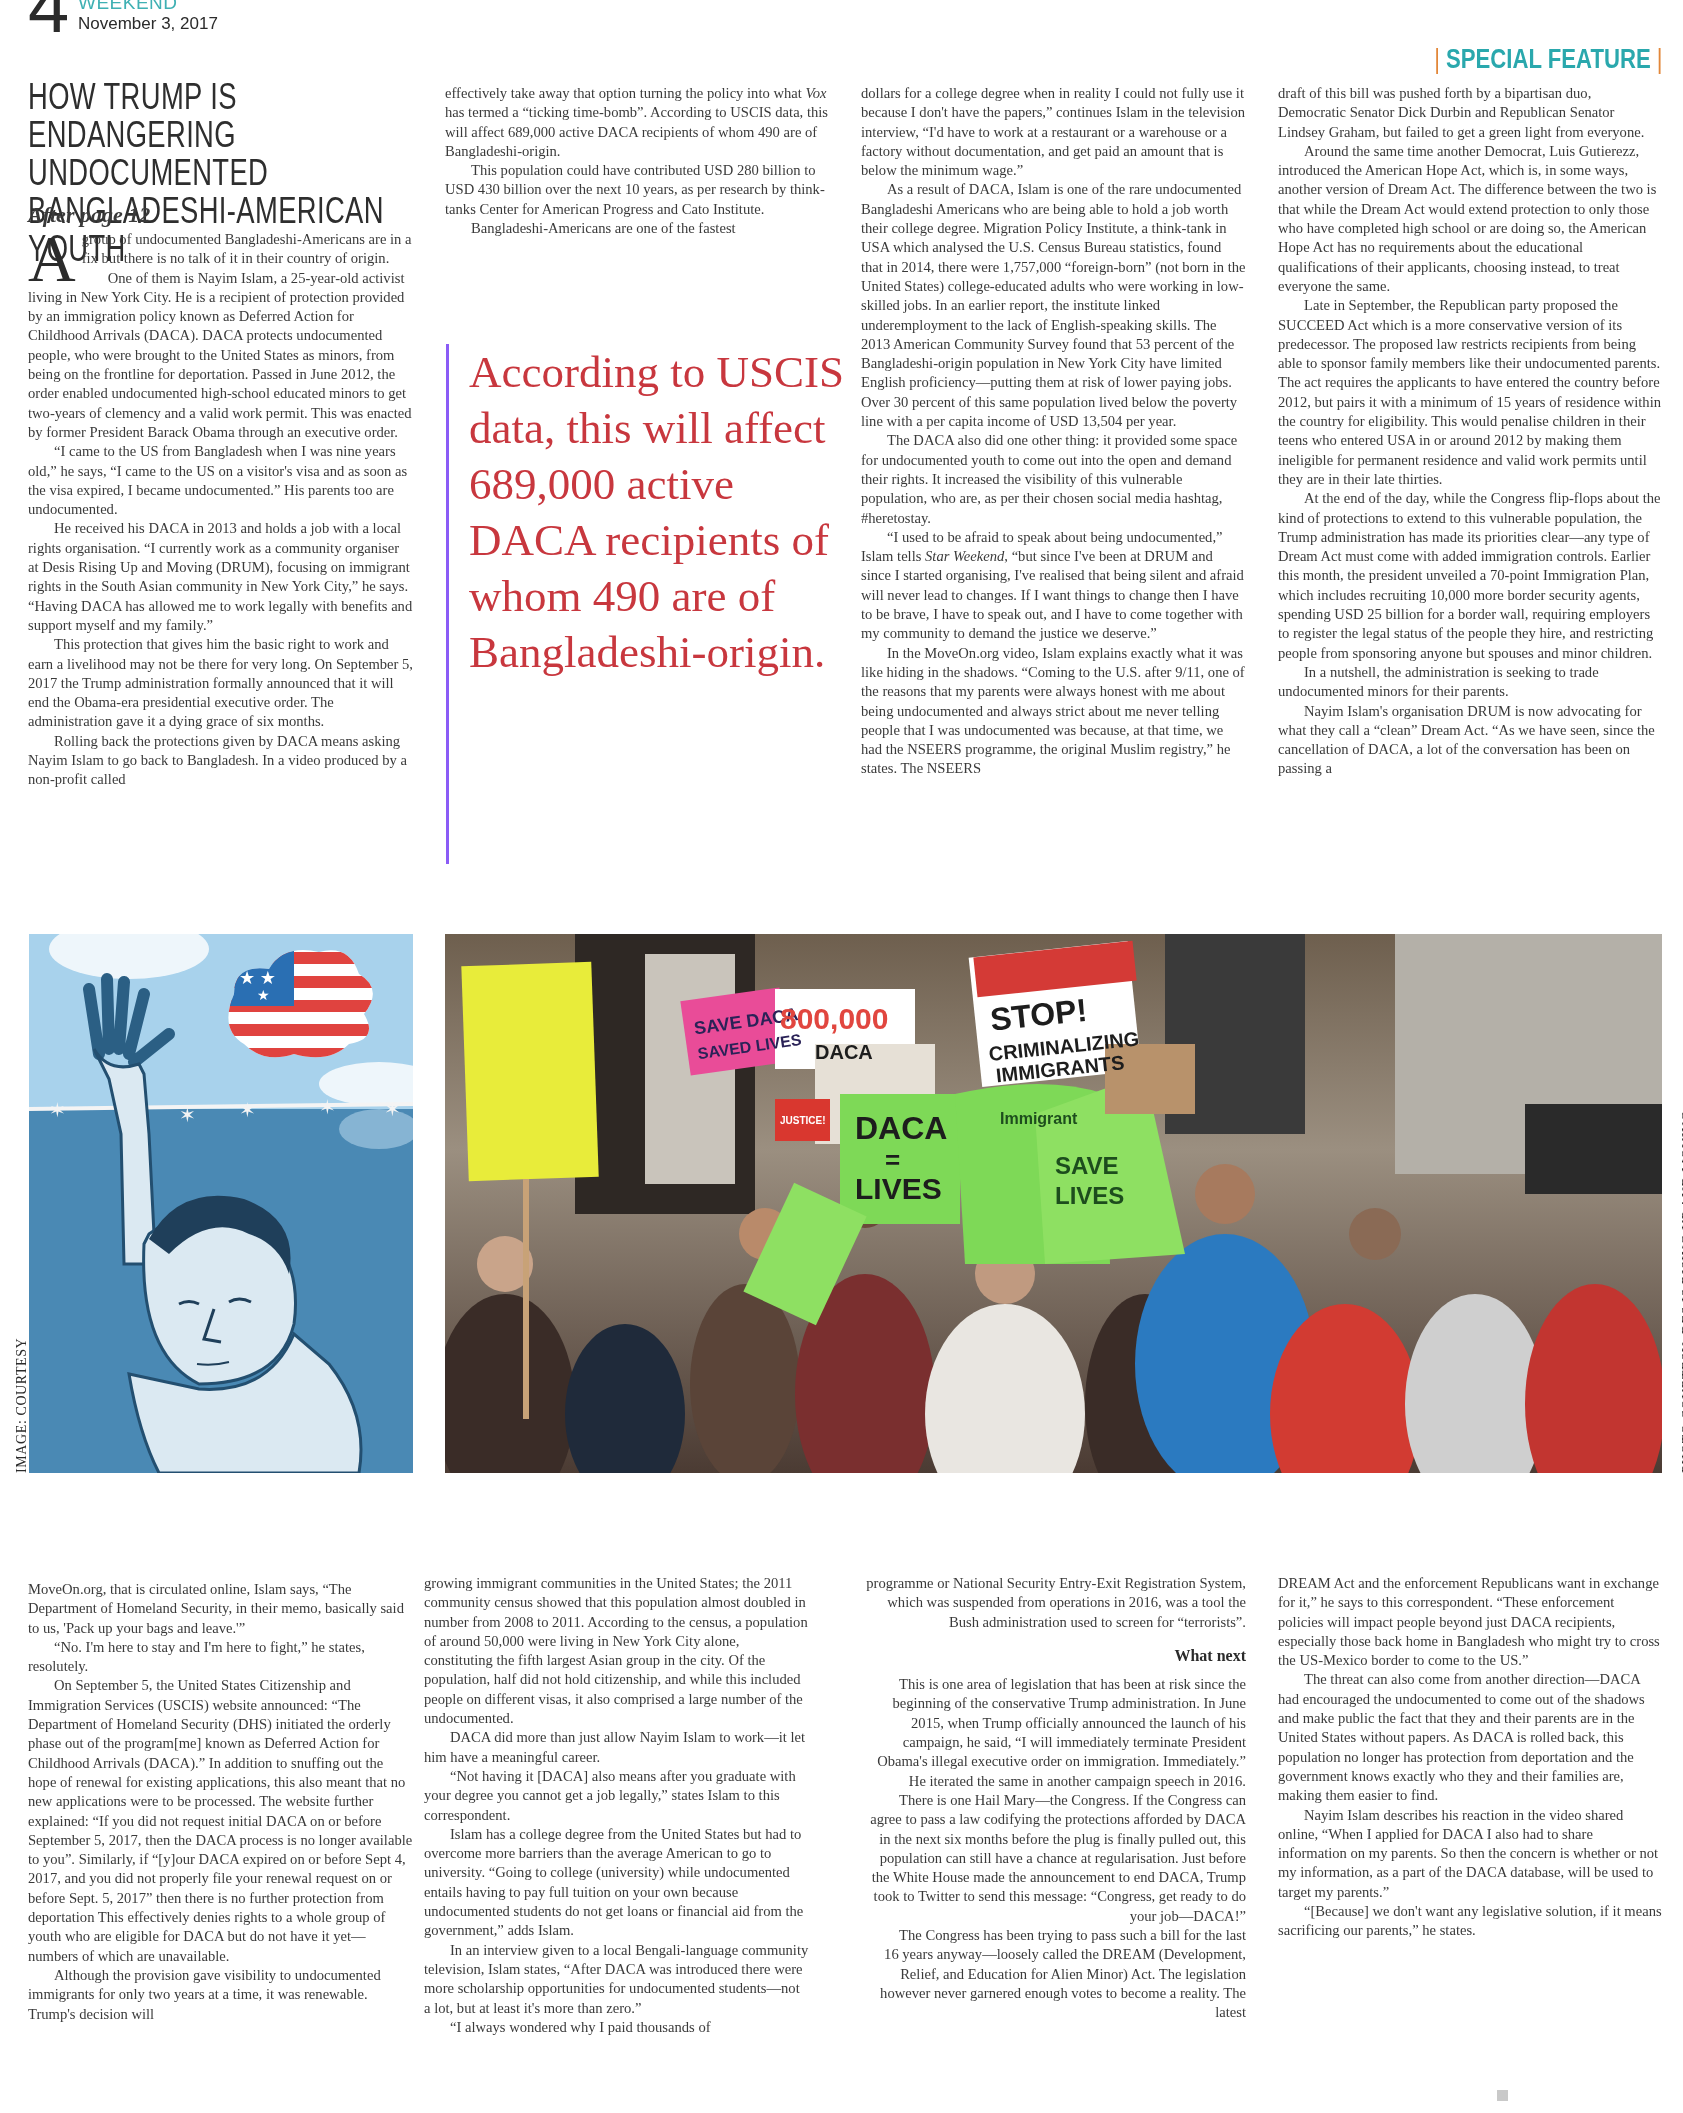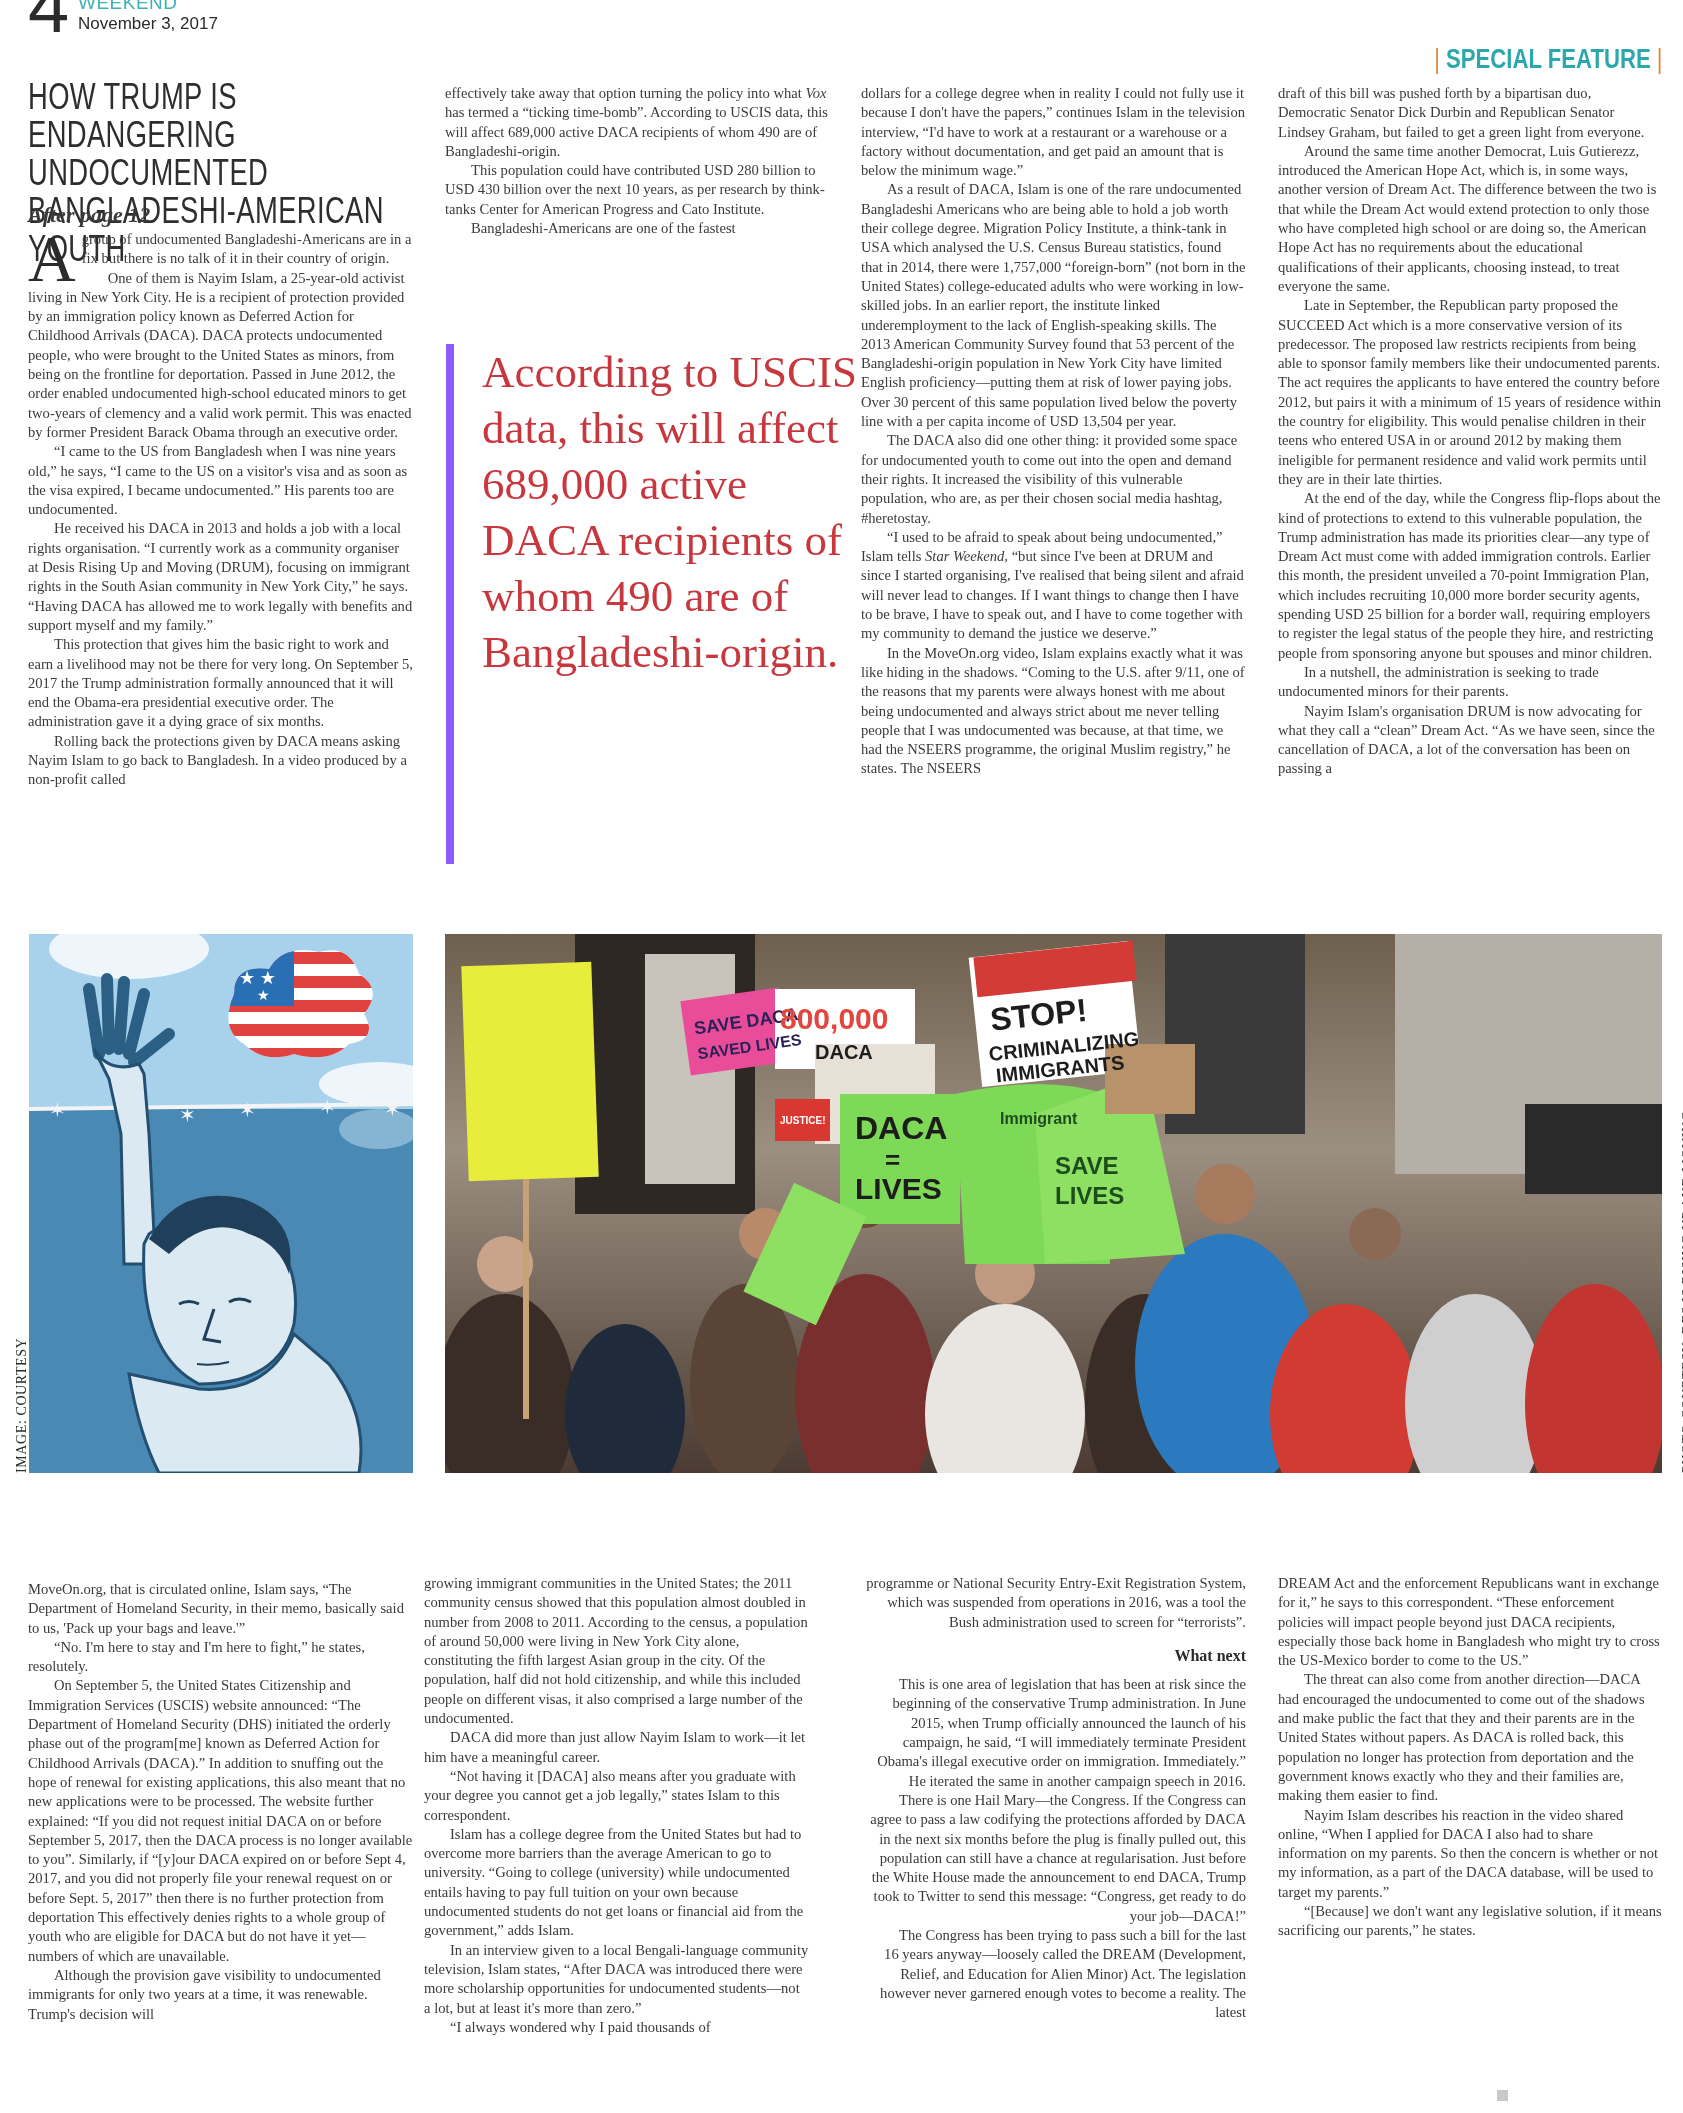--- a/index.html
+++ b/index.html
@@ -23,21 +23,21 @@
   .c3 { left: 861px; top: 84px; width: 385px; }
   .c4 { left: 1278px; top: 84px; width: 385px; }
   .b1 { left: 28px; top: 1574px; width: 385px; margin-top: 6px; }
   .b2 { left: 424px; top: 1574px; width: 385px; }
   .b3 { left: 861px; top: 1574px; width: 385px; text-align: right; }
   .b4 { left: 1278px; top: 1574px; width: 385px; }
   .dropcap { float: left; font-size: 66px; line-height: 54px; margin: 2px 6px 0 0; color: #2b2b2b; }
   .subhead { font-weight: bold; font-size: 16px; margin: 14px 0 10px 0; color: #2b2b2b; }
   em { }
   
-  .pullquote { left: 446px; top: 344px; width: 390px; border-left: 8px solid #8b5cf6; padding-left: 28px; font-size: 45px; line-height: 56px; color: #c8373e; height: 520px; }
+  .pullquote { left: 446px; top: 344px; width: 390px; border-left: 3px solid #8b5cf6; padding-left: 20px; font-size: 45px; line-height: 56px; color: #c8373e; height: 520px; }
   
   .illustration { left: 29px; top: 934px; width: 384px; height: 539px; overflow: hidden; background: #5f9cc4; }
   .photo { left: 445px; top: 934px; width: 1217px; height: 539px; overflow: hidden; background: #7d7467; }
   .credit-left { left: 14px; top: 1473px; transform: rotate(-90deg); transform-origin: left top; font-size: 14px; letter-spacing: 0.6px; color: #2b2b2b; white-space: nowrap; }
   .credit-right { left: 1680px; top: 1473px; transform: rotate(-90deg); transform-origin: left top; font-size: 14px; letter-spacing: 0.6px; color: #2b2b2b; white-space: nowrap; }
   .end-square { left: 1497px; top: 2090px; width: 11px; height: 11px; background: #c9c9c9; }
 </style>
 </head>
 <body>
 

